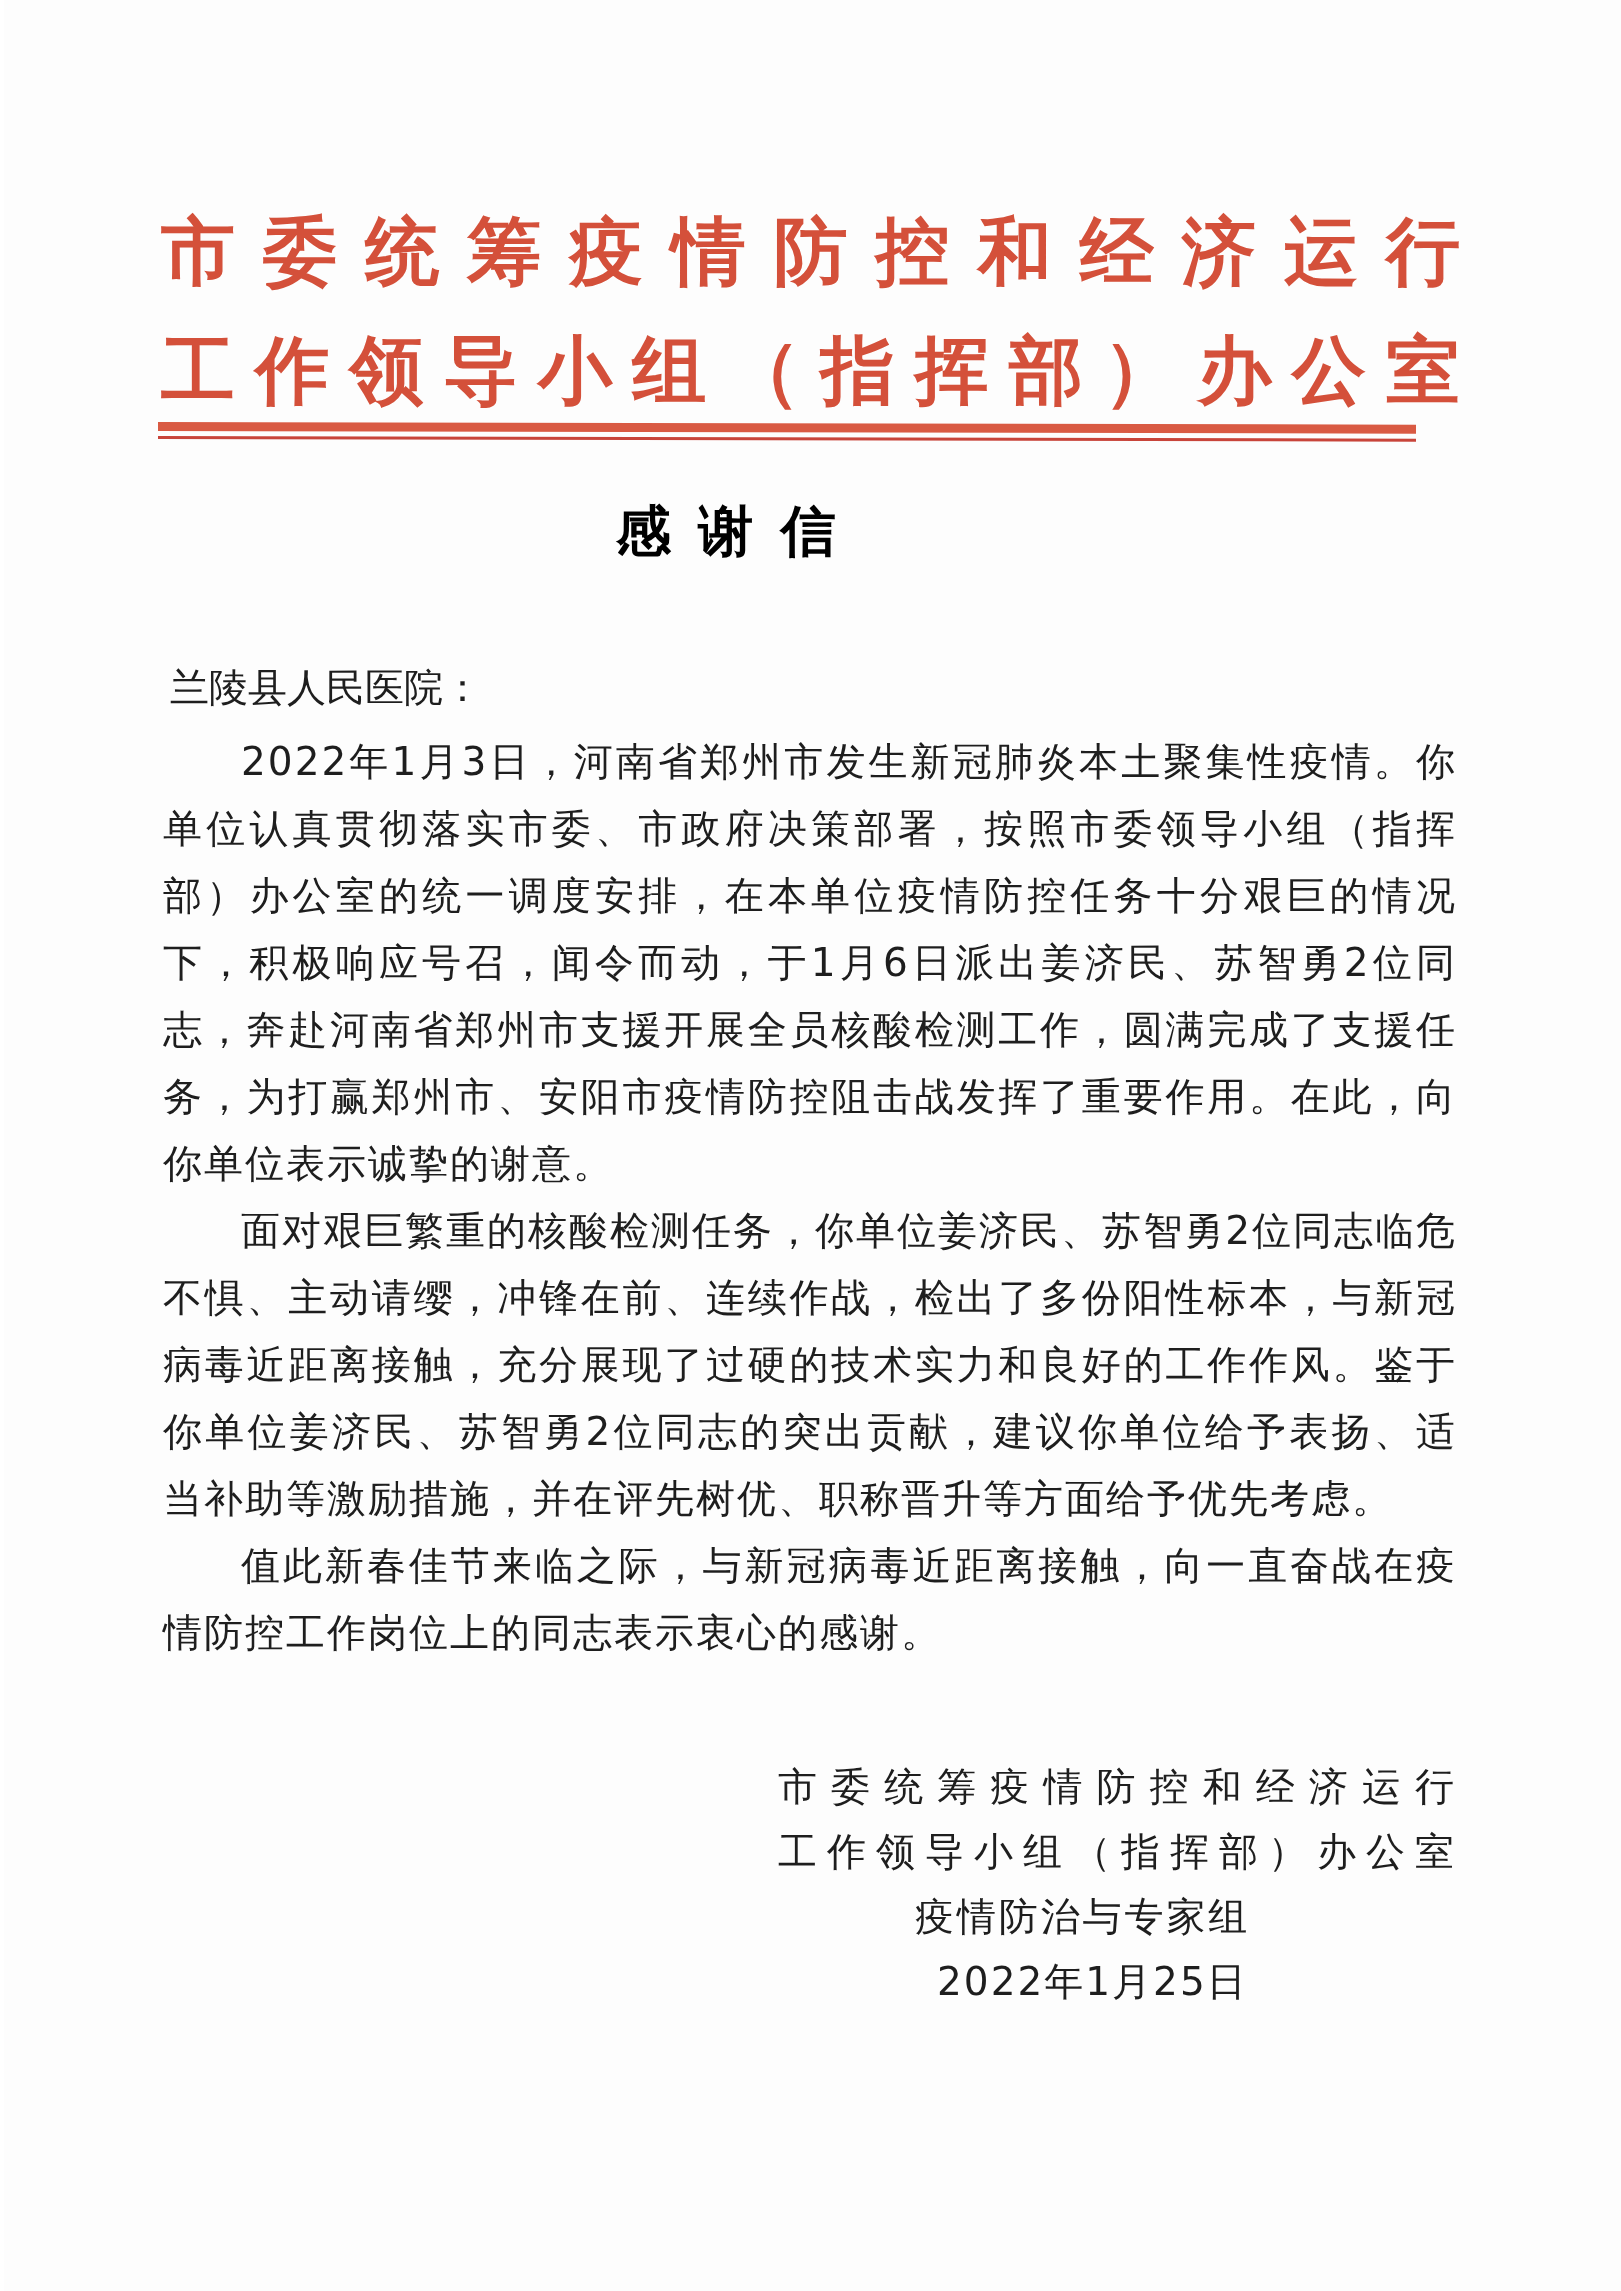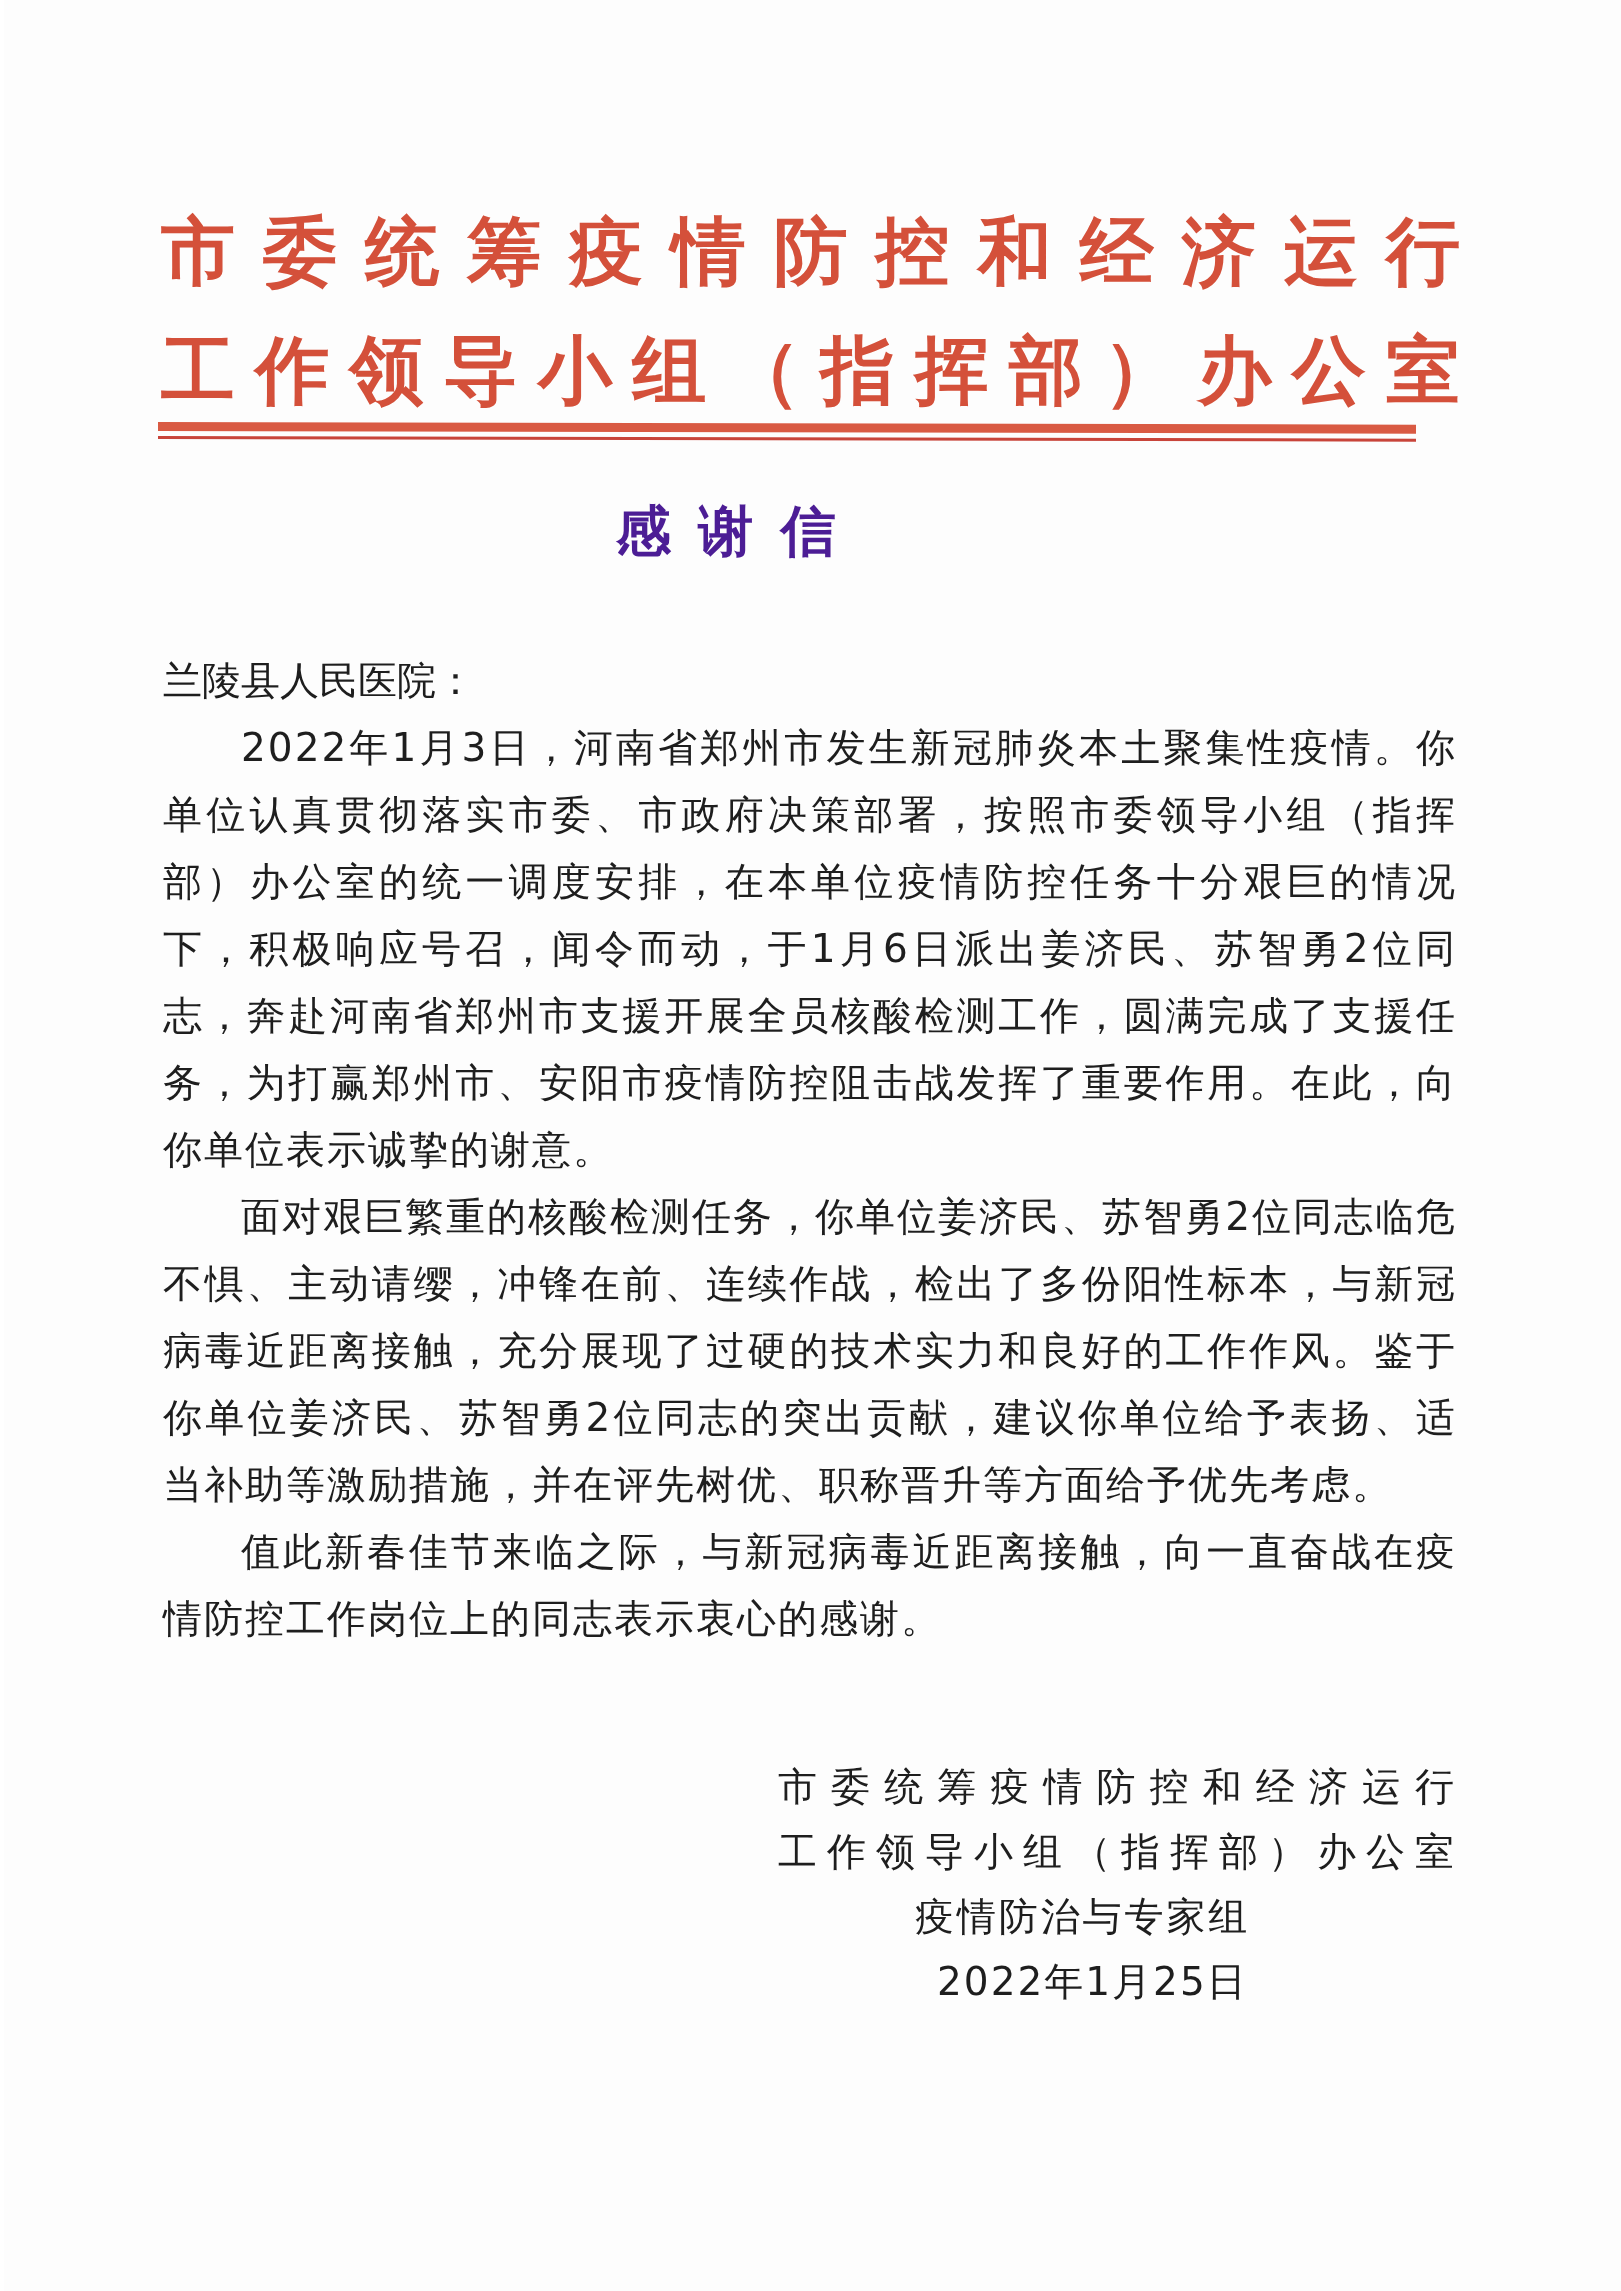--- a/index.html
+++ b/index.html
@@ -60,37 +60,37 @@
     .doc-title {
       position: absolute;
       left: 0;
       top: 495px;
       width: 1426px;
       text-align: center;
       font-family: "DejaVu Sans", "Liberation Sans", sans-serif;
       font-weight: bold;
       font-size: 55px;
       letter-spacing: 27.4px;
-      color: #4c1d95;
+      color: #000000;
       padding-left: 45px;
       box-sizing: border-box;
     }
     .body-text {
       position: absolute;
       left: 159px;
       top: 647px;
       width: 1294px;
       font-size: 39px;
       line-height: 67px;
       color: #1e1e1e;
       font-family: "DejaVu Sans", "Liberation Sans", sans-serif;
       font-weight: normal;
     }
     .salutation {
-      margin: 0;
+      margin: 7px;
       height: 67px;
     }
     .para {
       margin: 0;
       text-indent: 78px;
       text-align: justify;
       letter-spacing: 2px;
     }
     .signature {
       position: absolute;

